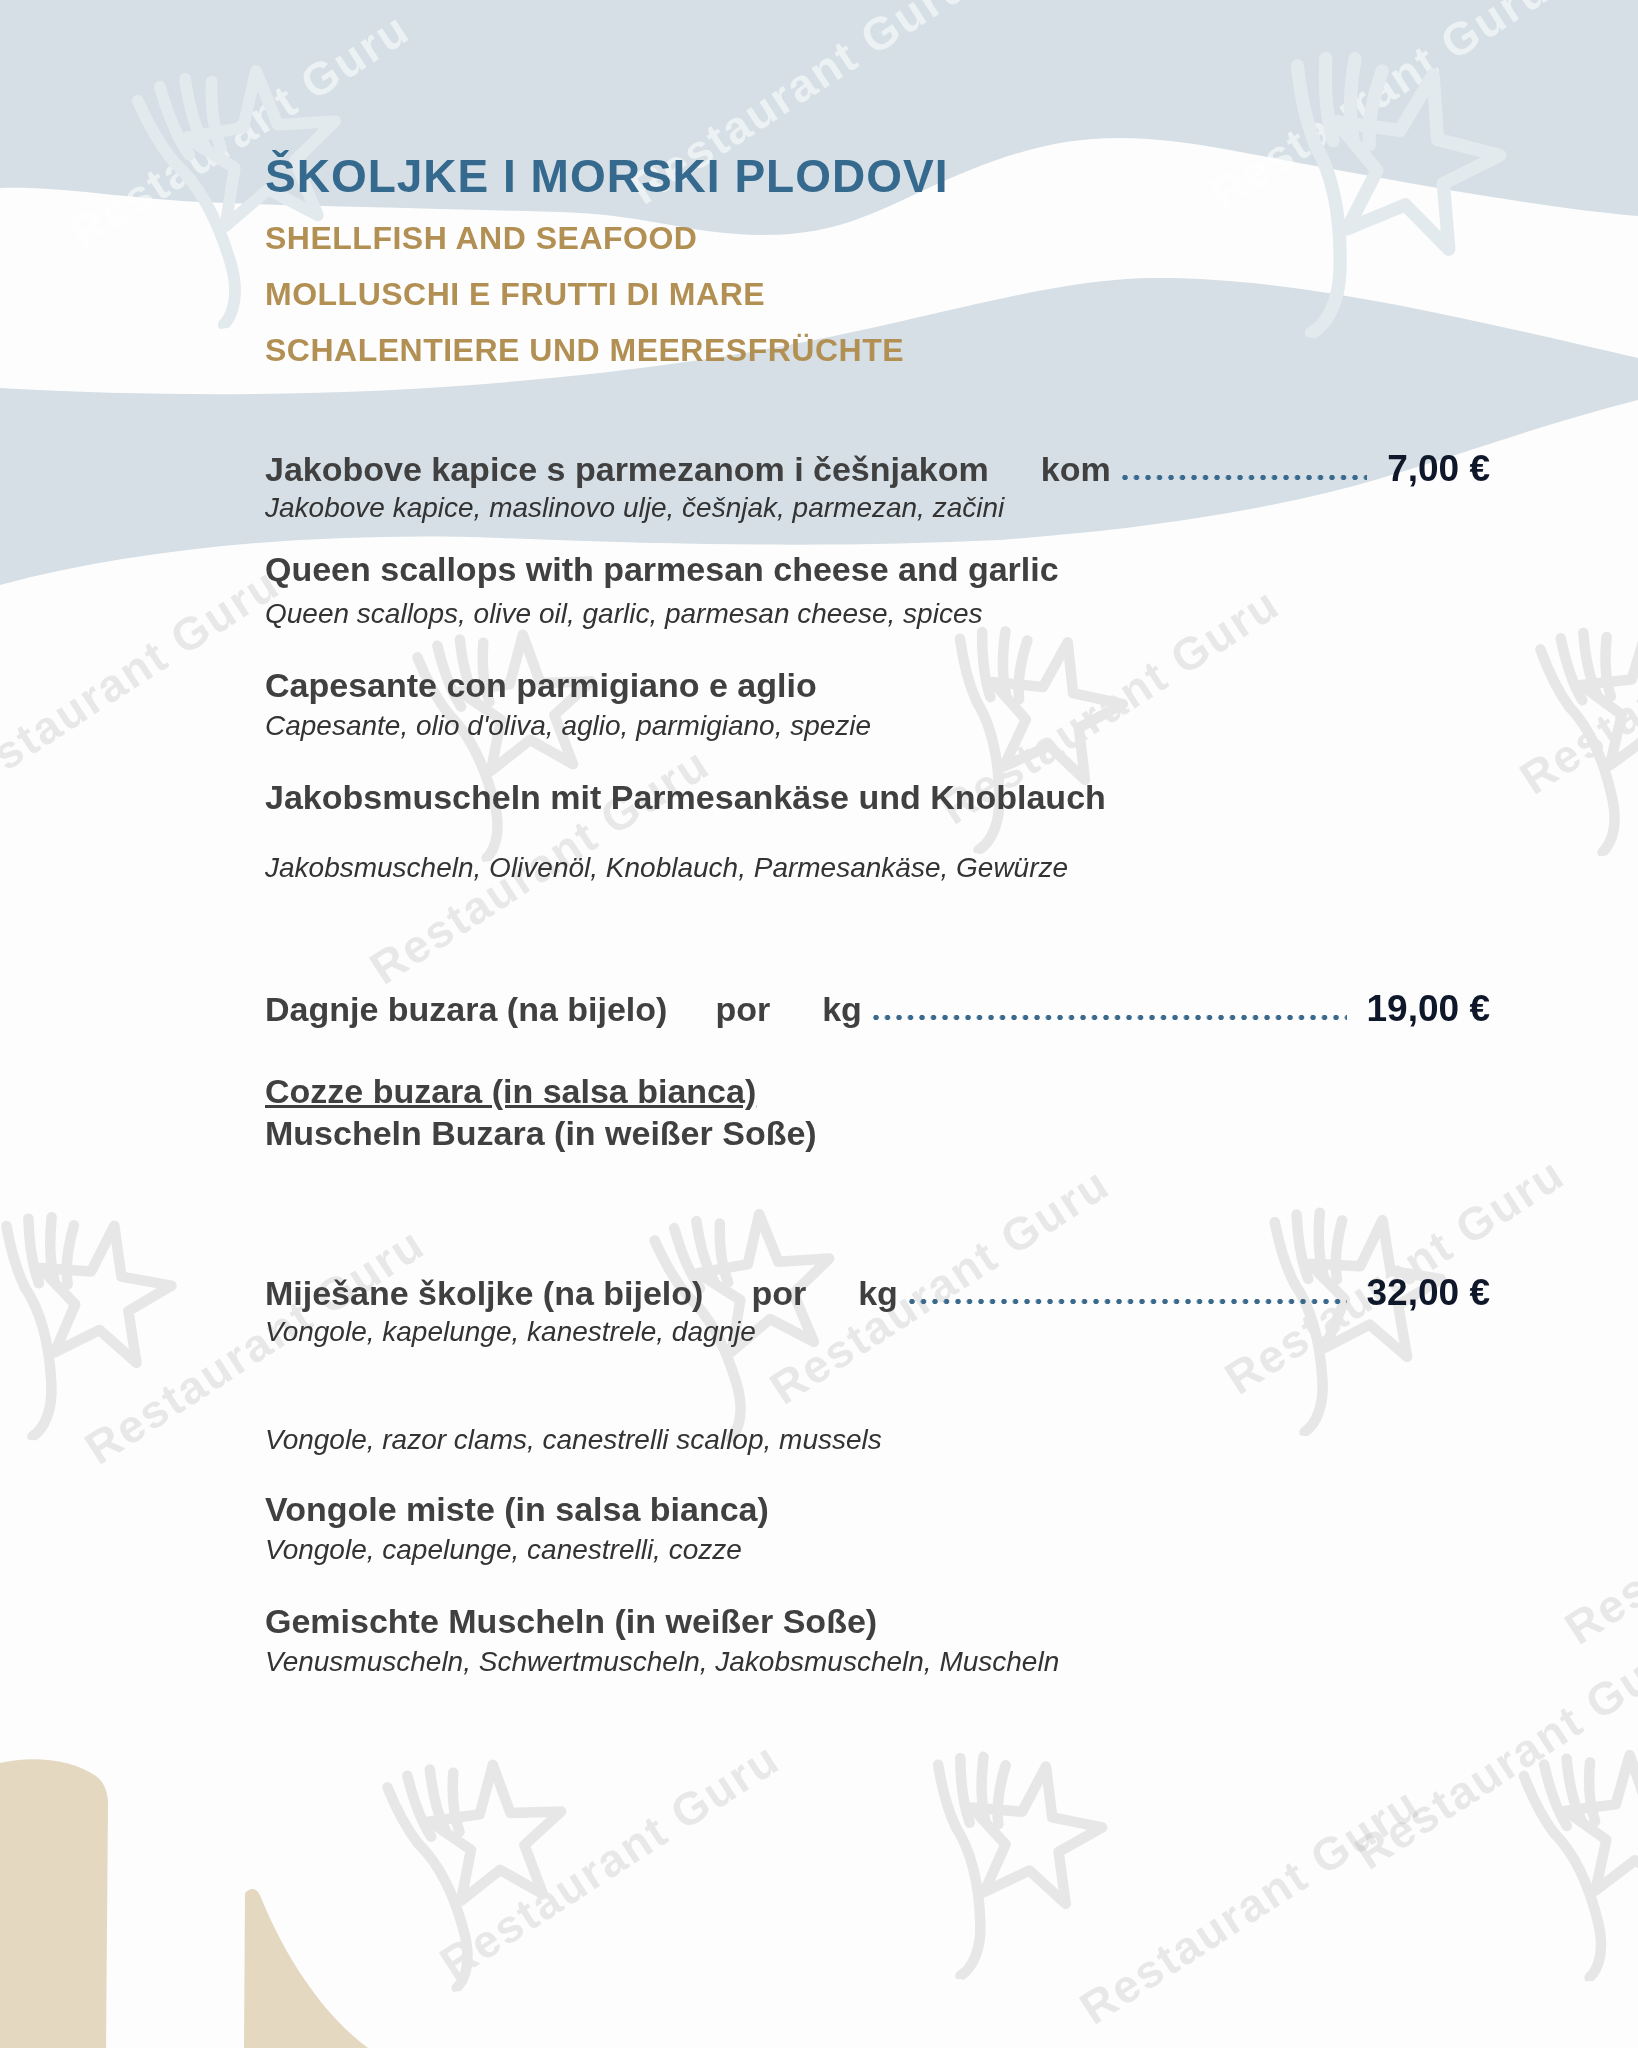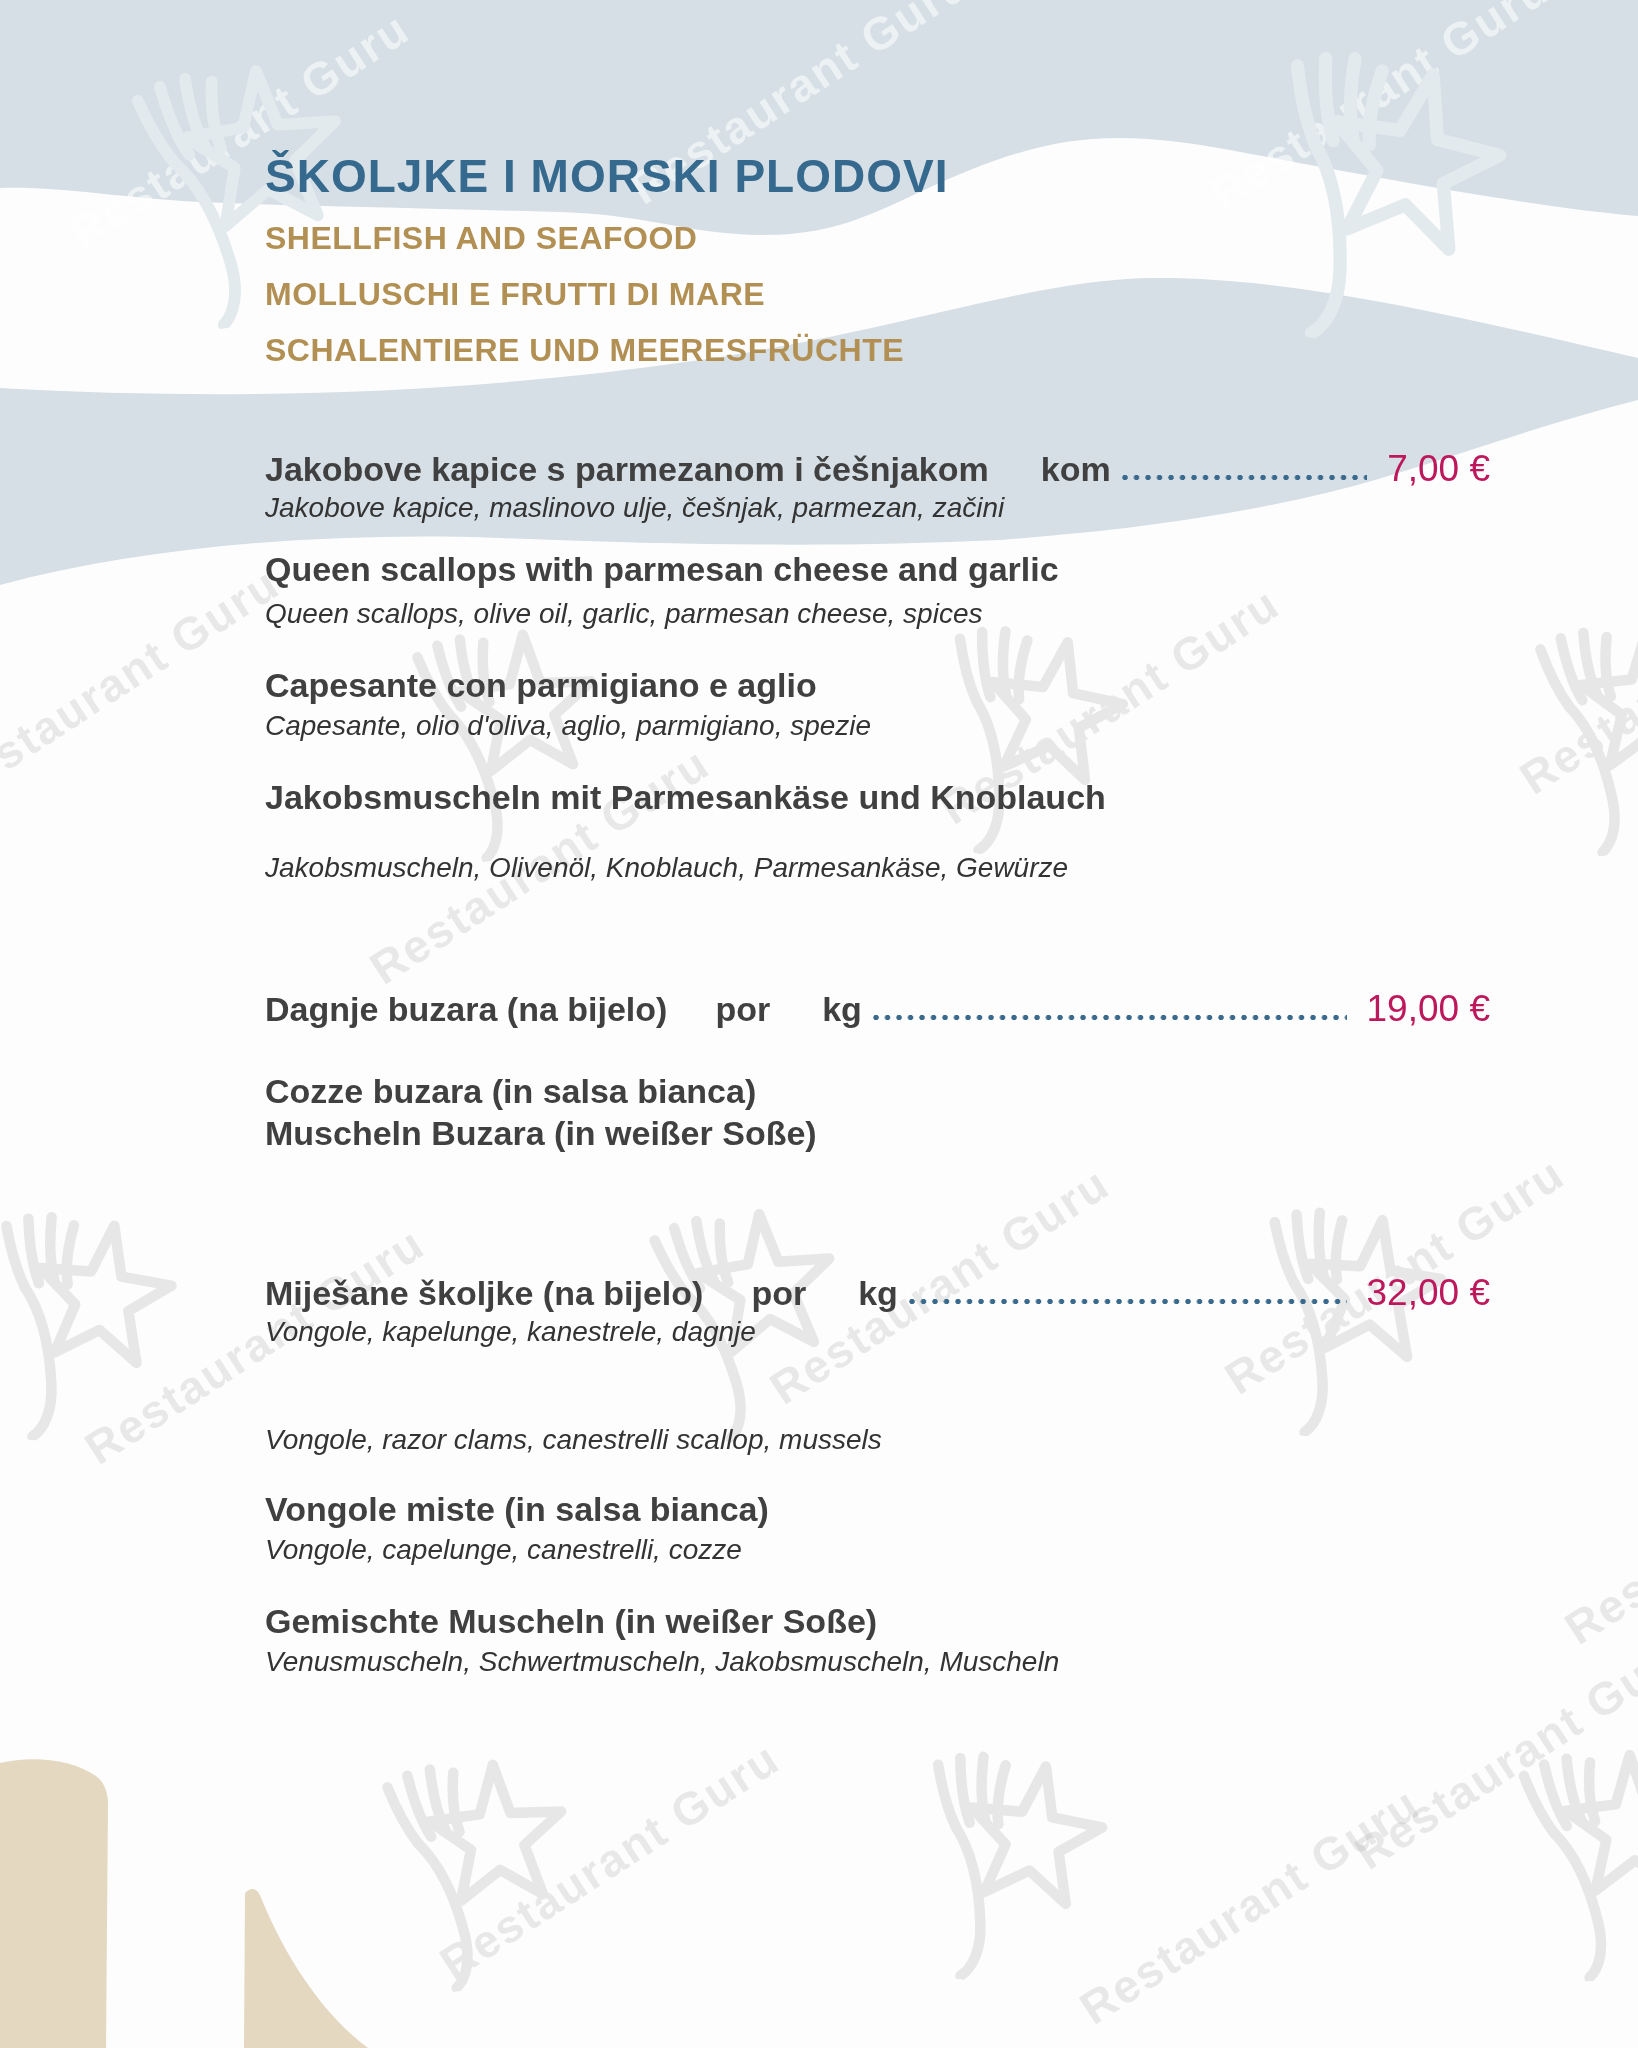--- a/index.html
+++ b/index.html
@@ -17,21 +17,21 @@
   .content{position:absolute;left:0;top:0;width:1638px;height:2048px;z-index:2;}
   .header{position:absolute;left:265px;top:150px;}
   .title{font-size:46px;font-weight:bold;color:#35698e;line-height:52px;letter-spacing:1px;}
   .gold{font-size:32px;font-weight:bold;color:#b29054;line-height:56px;letter-spacing:0.5px;}
   .gold-block{margin-top:8px;}
   .menu-abs{position:absolute;left:0;top:0;width:1638px;height:2048px;}
   .row{position:absolute;left:265px;width:1225px;display:flex;align-items:baseline;}
   .h, .iname, .unit{font-size:34px;font-weight:bold;color:#404040;white-space:nowrap;}
   .h{position:absolute;left:265px;text-align:right;}
   .d{position:absolute;left:265px;font-size:28px;font-style:italic;color:#333333;white-space:nowrap;}
-  .price{font-size:37px;font-weight:normal;color:#be185d;margin-left:14px;white-space:nowrap;}
+  .price{font-size:37px;font-weight:bold;color:#0f172a;margin-left:14px;white-space:nowrap;}
   .leader{flex:1 1 auto;height:7px;margin:0 6px 0 10px;
           background-image:radial-gradient(circle at 4px 3.5px,#39698c 2.4px,rgba(0,0,0,0) 3px);
           background-size:11.5px 7px;background-repeat:repeat-x;background-position:left center;}
 </style>
 </head>
 <body>
 
 <div class="page">
 
   <svg class="bg" viewBox="0 0 1638 2048" aria-hidden="true">
@@ -134,21 +134,21 @@
         <div class="d" style="top: 710px;">Capesante, olio d'oliva, aglio, parmigiano, spezie</div>
         <div class="h" style="top: 778px;">Jakobsmuscheln mit Parmesankäse und Knoblauch</div>
         <div class="d" style="top: 852px; font-style: italic;">Jakobsmuscheln, Olivenöl, Knoblauch, Parmesankäse, Gewürze</div>
         <div class="row" style="top: 988px;">
           <span class="iname">Dagnje buzara (na bijelo)</span>
           <span class="unit" style="margin-left: 48px;">por</span>
           <span class="unit" style="margin-left: 52px;">kg</span>
           <span class="leader"></span>
           <span class="price">19,00 €</span>
         </div>
-        <div class="h" style="top: 1072px;">Cozze buzara (in salsa bianca)</div>
+        <div class="h" style="top: 1072px; text-decoration: underline;">Cozze buzara (in salsa bianca)</div>
         <div class="h" style="top: 1114px;">Muscheln Buzara (in weißer Soße)</div>
         <div class="row" style="top: 1272px;">
           <span class="iname">Miješane školjke (na bijelo)</span>
           <span class="unit" style="margin-left: 48px;">por</span>
           <span class="unit" style="margin-left: 52px;">kg</span>
           <span class="leader"></span>
           <span class="price">32,00 €</span>
         </div>
         <div class="d" style="top: 1316px;">Vongole, kapelunge, kanestrele, dagnje</div>
         <div class="d" style="top: 1424px;">Vongole, razor clams, canestrelli scallop, mussels</div>

